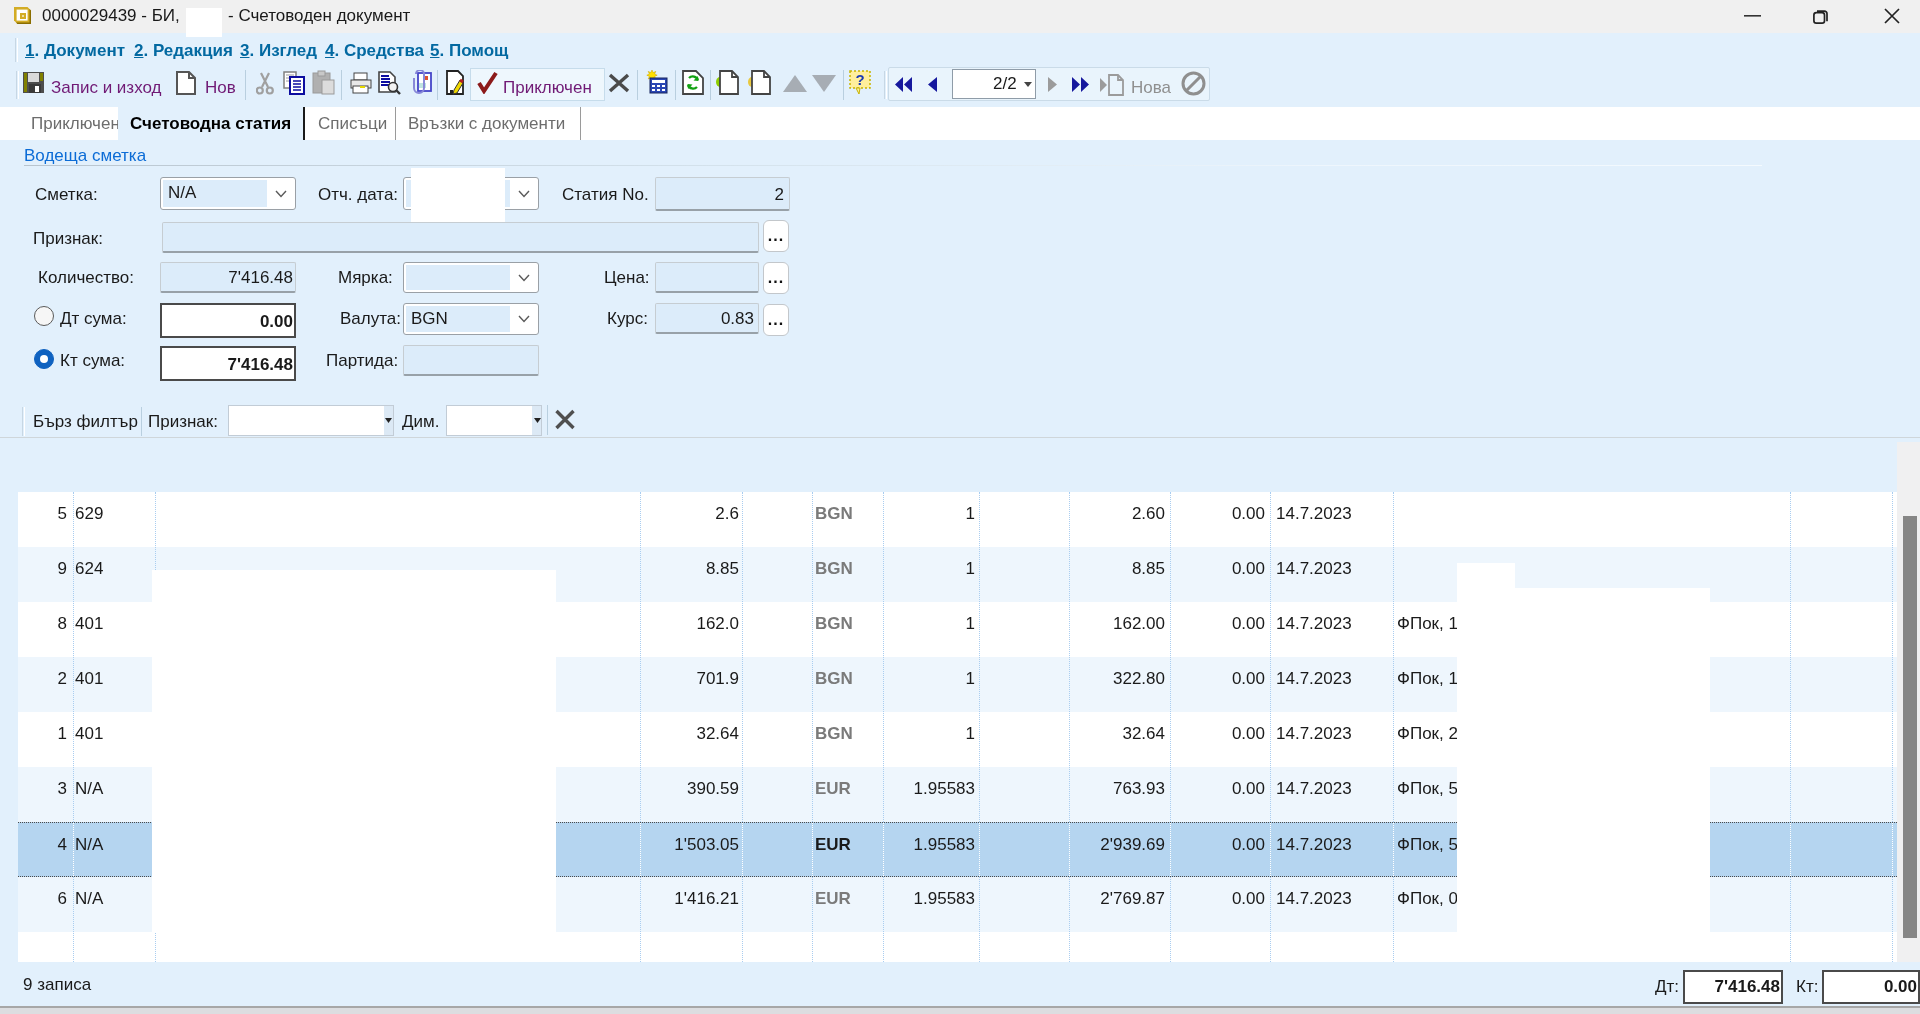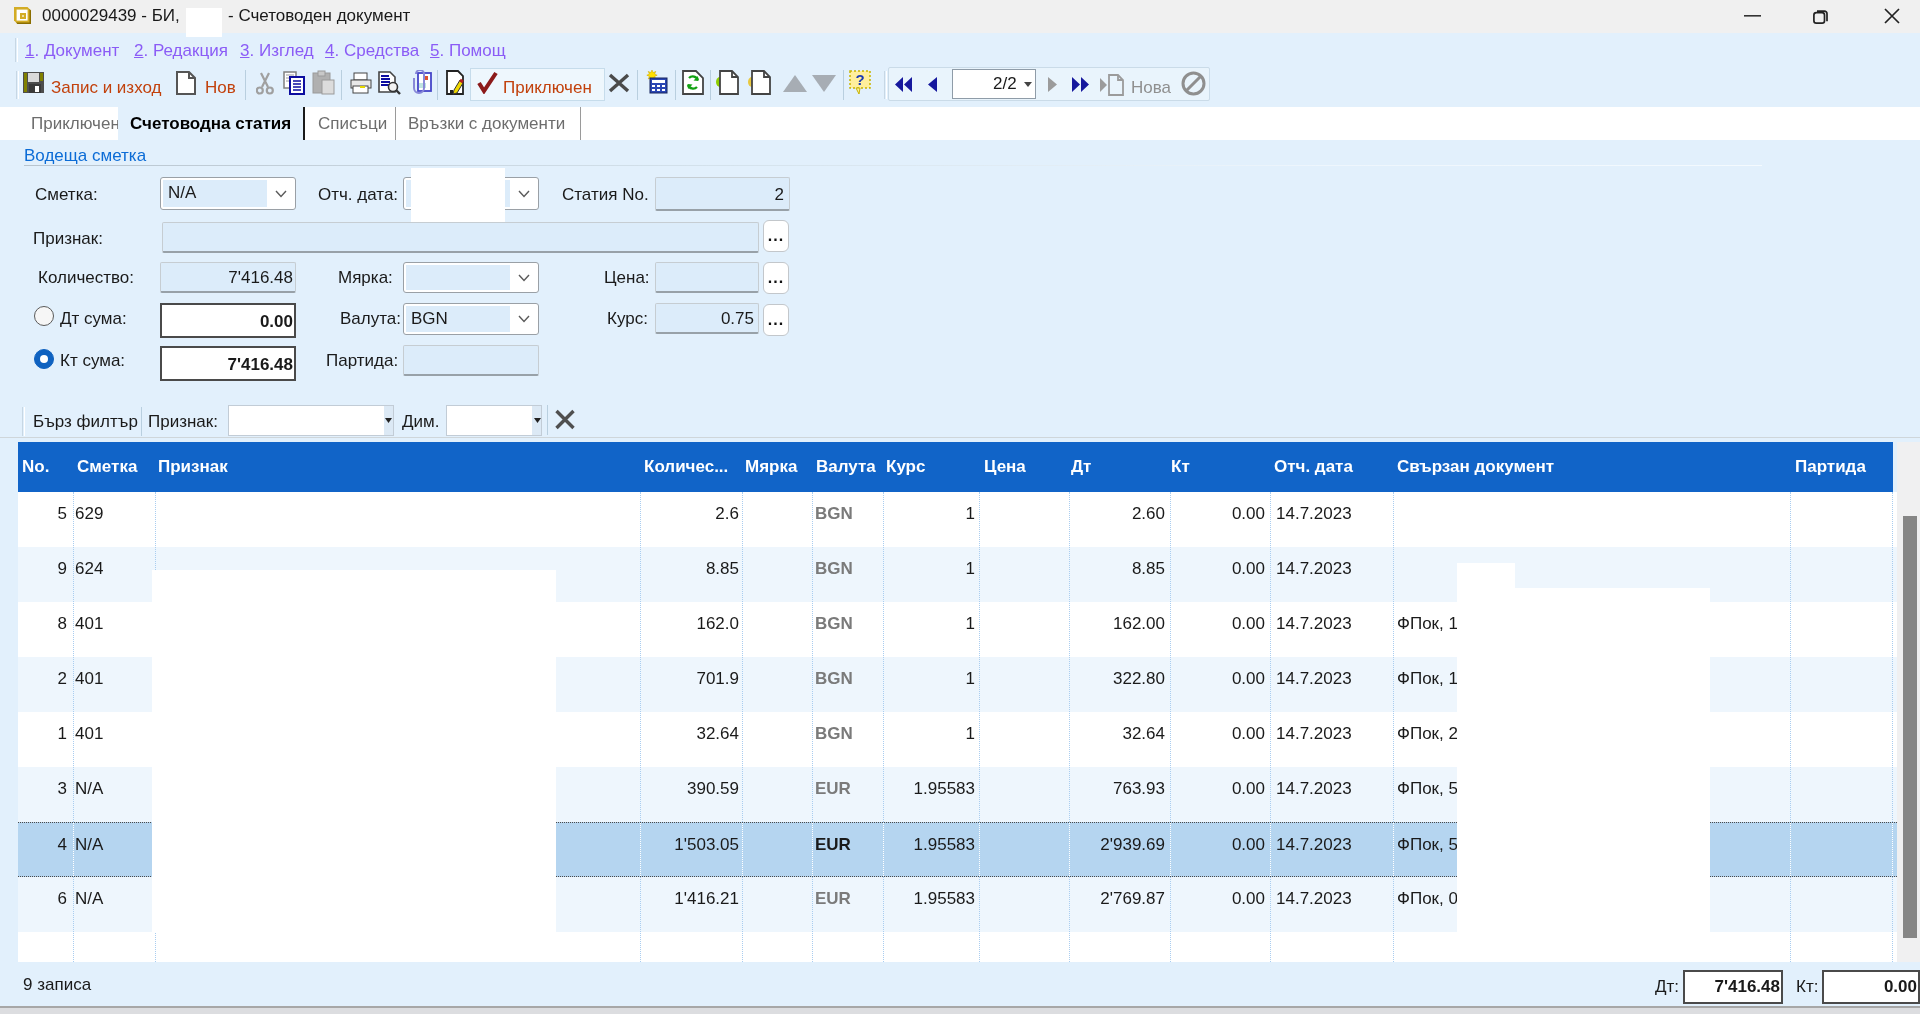--- a/index.html
+++ b/index.html
@@ -12,24 +12,24 @@
   #titlebar { position:absolute; left:0; top:0; width:1920px; height:33px; background:#f0f0f0; }
   #menubar  { position:absolute; left:0; top:33px; width:1920px; height:33px; background:#e2f0fc; }
   #toolbar  { position:absolute; left:0; top:66px; width:1920px; height:38px; background:#e2f0fc; }
   #tabbar   { position:absolute; left:0; top:104px; width:1920px; height:36px; background:#ffffff; }
   #panel    { position:absolute; left:0; top:140px; width:1920px; height:866px; background:#e2f0fc; }
   #bottombar{ position:absolute; left:0; top:1006px; width:1920px; height:8px; background:#dcdde0; border-top:2px solid #a7a7a7; }
 
   .grip { position:absolute; width:3px; border-left:1px solid #c7d7e4; border-right:1px solid #ffffff; }
   .vsep { position:absolute; width:1px; background:#b9cfdf; }
 
-  .menu-item { position:absolute; top:41px; font-size:17px; color:#8b5cf6; }
+  .menu-item { position:absolute; top:41px; font-size:17px; color:#0369a1;font-weight:bold; }
   .menu-item u { text-decoration:underline; }
 
-  .tbtext { position:absolute; top:78px; font-size:17px; color:#c2410c; }
+  .tbtext { position:absolute; top:78px; font-size:17px; color:#701a75; }
   .tbicon { position:absolute; }
 
   
   .tab { position:absolute; top:107px; height:33px; font-size:17px; color:#6d6d6d; }
   .tabsep { position:absolute; top:107px; height:33px; width:1px; background:#9a9a9a; }
 
   
   .flabel { position:absolute; font-size:17px; color:#1a1a1a; }
   .field  { position:absolute; background:#dcecfa; border:1px solid #c6cdd2; border-bottom:2px solid #98a1a8; border-radius:2px; font-size:17px; }
   .fieldw { position:absolute; background:#ffffff; border:2px solid #4a4a4a; font-size:17px; font-weight:bold; }
@@ -305,21 +305,21 @@
     <div class="ta"></div>
     <div class="tx">BGN</div>
     <div class="dd">
         <svg width="12" height="8" viewBox="0 0 12 8">
           <path d="M1 1 L6 6.5 L11 1" fill="none" stroke="#5a5a5a" stroke-width="1.4"></path>
         </svg>
       </div>
   </div>
   <div class="flabel" style="left:607px;top:309px">Курс:</div>
   <div class="field" style="left:655px;top:303px;width:104px;height:31px"></div>
-  <div class="fval" style="left:655px;top:309px;width:99px;text-align:right">0.75</div>
+  <div class="fval" style="left:655px;top:309px;width:99px;text-align:right">0.83</div>
   <div class="dots" style="left:763px;top:304px">...</div>
 
   <div class="radio" style="left:34px;top:349px;background:#0f62c0;border:1px solid #0f62c0"></div>
   <div class="abs" style="left:40px;top:355px;width:8px;height:8px;border-radius:50%;background:#ffffff"></div>
   <div class="flabel" style="left:60px;top:351px">Кт сума:</div>
   <div class="fieldw" style="left:160px;top:346px;width:136px;height:35px"></div>
   <div class="fval" style="left:160px;top:355px;width:133px;text-align:right;font-weight:bold">7'416.48</div>
   <div class="flabel" style="left:326px;top:351px">Партида:</div>
   <div class="field" style="left:403px;top:345px;width:136px;height:31px"></div>
 
@@ -337,35 +337,20 @@
   <div class="abs" style="left:532px;top:406px;width:9px;height:29px;background:#dce9f5"></div>
   <svg class="abs" style="left:534px;top:418px" width="7" height="5" viewBox="0 0 7 5">
       <path d="M0 0 h7 L3.5 5 z" fill="#222"></path>
     </svg>
   <div class="vsep" style="left:547px;top:405px;height:30px"></div>
   <svg class="abs" style="left:555px;top:409px" width="20" height="21" viewBox="0 0 20 21">
     <path d="M1.5 2 L18.5 19 M18.5 2 L1.5 19" stroke="#4f4f4f" stroke-width="3.4"></path>
   </svg>
   <div class="abs" style="left:0;top:437px;width:1920px;height:1px;background:#cfd6da"></div>
 
-  <div id="thead">
-    <div class="hcell" style="left:4px">No.</div>
-    <div class="hcell" style="left:59px">Сметка</div>
-    <div class="hcell" style="left:140px">Признак</div>
-    <div class="hcell" style="left:626px">Количес...</div>
-    <div class="hcell" style="left:727px">Мярка</div>
-    <div class="hcell" style="left:798px">Валута</div>
-    <div class="hcell" style="left:868px">Курс</div>
-    <div class="hcell" style="left:966px">Цена</div>
-    <div class="hcell" style="left:1053px">Дт</div>
-    <div class="hcell" style="left:1153px">Кт</div>
-    <div class="hcell" style="left:1256px">Отч. дата</div>
-    <div class="hcell" style="left:1379px">Свързан документ</div>
-    <div class="hcell" style="left:1777px">Партида</div>
-  </div>
   <div id="tbody">
     <div class="trow" style="top:0px">
       <div class="tcell" style="left:0;width:49px;text-align:right">5</div>
       <div class="tcell" style="left:57px">629</div>
       <div class="tcell" style="left:622px;width:99px;text-align:right">2.6</div>
       <div class="tcell cur" style="left:797px">BGN</div>
       <div class="tcell" style="left:865px;width:92px;text-align:right">1</div>
       <div class="tcell" style="left:1051px;width:96px;text-align:right">2.60</div>
       <div class="tcell" style="left:1152px;width:95px;text-align:right">0.00</div>
       <div class="tcell" style="left:1258px">14.7.2023</div>

